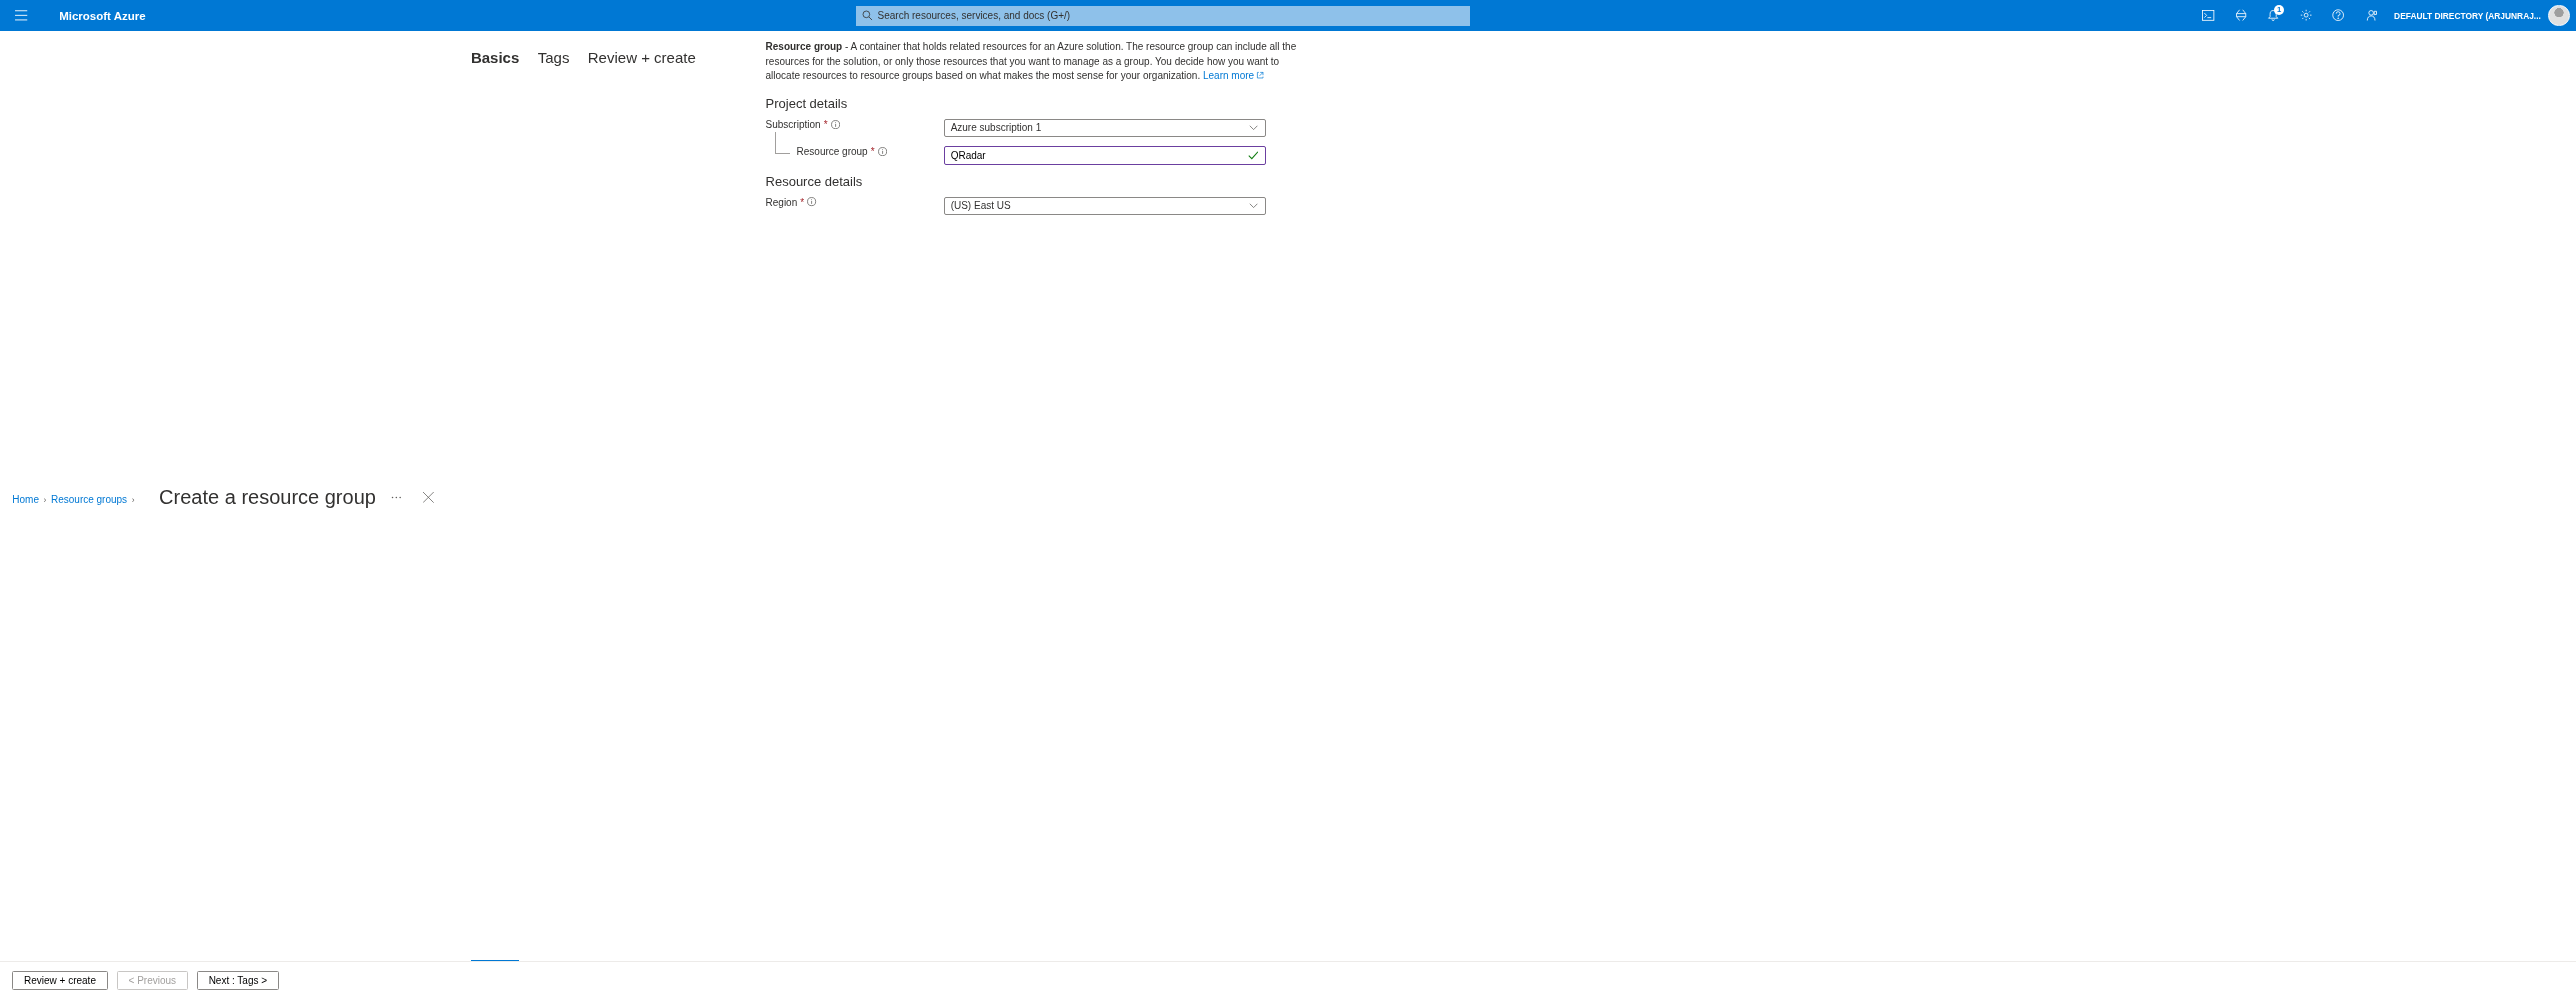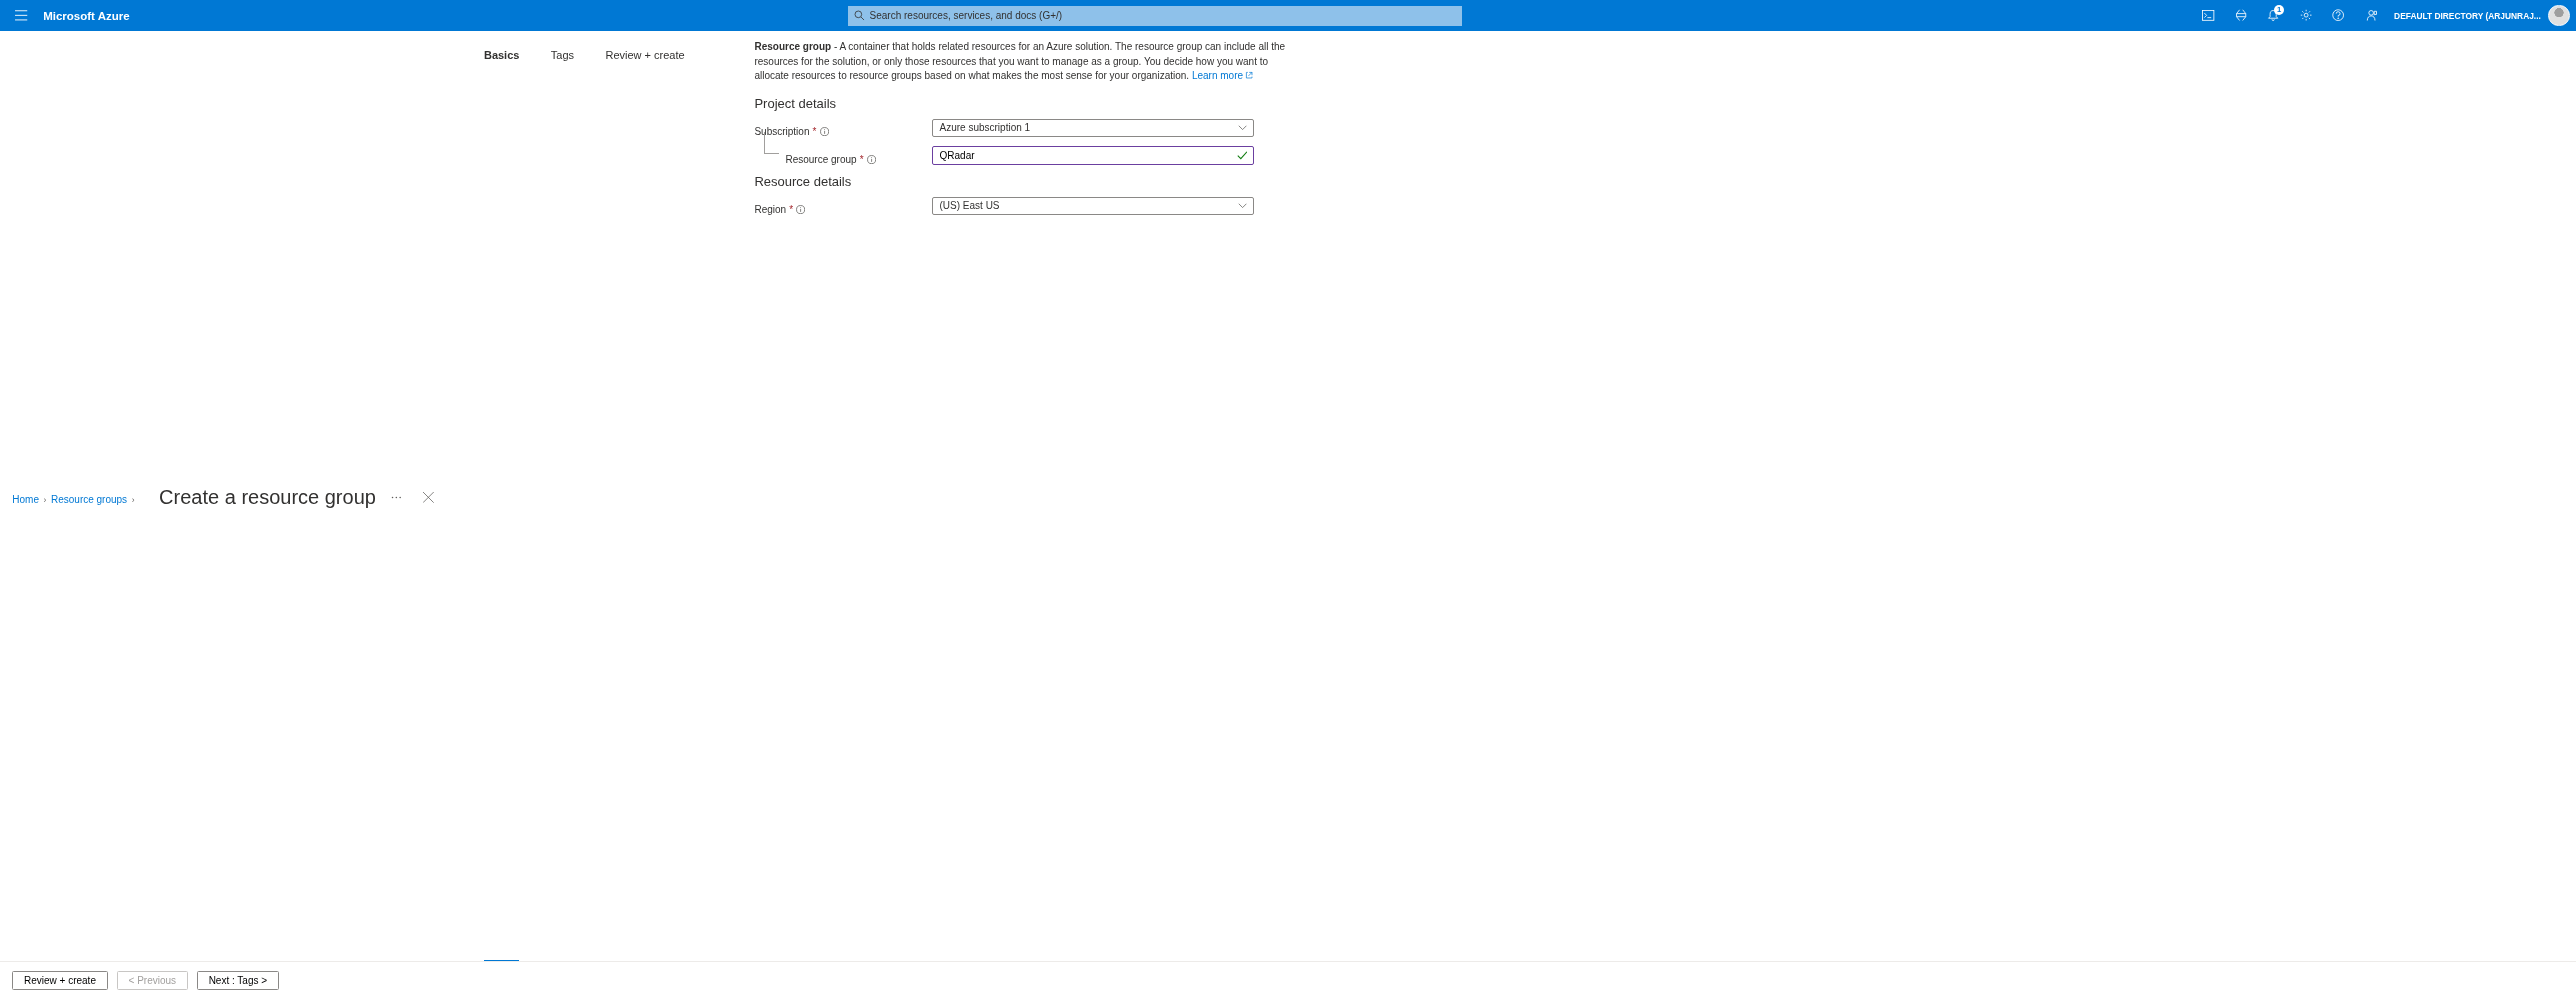--- a/index.html
+++ b/index.html
@@ -7,21 +7,21 @@
   body { display: flex; flex-direction: column; }
 
   
   .top-header {
     background: #0078d4;
     height: 31px;
     display: flex;
     align-items: center;
     color: #fff;
     padding: 0 6.1px;
-    gap: 3px;
+    gap: 19px;
   }
   .hamburger {
     width: 31px; height: 31px; display:flex; align-items:center; justify-content:center; cursor:pointer;
   }
   .brand { font-size: 11.5px; font-weight: 600; margin-left: 3.1px; white-space: nowrap; }
   .spacer-flex { flex: 1; }
   .search-wrap {
     flex: 0 0 614px;
     display:flex; align-items:center;
     background: #8ec1ea;
@@ -73,36 +73,35 @@
 
   
   .tabs {
     display:flex; gap:18.4px;
     padding: 18.4px 18.4px 0 18.4px;
     border-bottom: none;
   }
   .tab {
     padding-bottom:6.1px;
     cursor:pointer;
-    font-size:11px;
+    font-size:15px;
     color:#323130;
-    margin-left:13px;
   }
   .tab.active { font-weight:600; border-bottom:1.5px solid #0078d4; }
 
   
   .form-body { padding: 9.2px 18.4px 18.4px 18.4px; max-width: 568px; margin-left: 33px; }
   .desc { font-size:10px; line-height:1.45; margin-bottom:12.3px; }
   .desc .bold { font-weight:600; }
   .desc a { color:#0078d4; text-decoration:none; }
   .ext-icon { width:8.4px; height:8.4px; display:inline-block; vertical-align:baseline; margin-left:1.5px; }
 
   .section-heading { font-weight:400; font-size:13px; margin: 9.2px 0 7.7px 0; }
 
-  .form-row { display:flex; align-items:flex-end; margin-bottom:9.2px; }
+  .form-row { display:flex; align-items:flex-start; margin-bottom:9.2px; }
   .form-row.indent { margin-left:31px; position:relative; }
   .tree-connector {
     position:absolute; left:-21.5px; top:-14px; width:15.4px; height:21.5px;
     border-left:0.8px solid #a19f9d; border-bottom:0.8px solid #a19f9d;
   }
   .form-label { width:178px; display:flex; align-items:center; gap:3.1px; font-size:10px; }
   .form-label.indent-label { width:147px; }
   .req { color:#a4262c; }
   .info-icon { width:9.2px; height:9.2px; color:#605e5c; cursor:pointer; }
 

